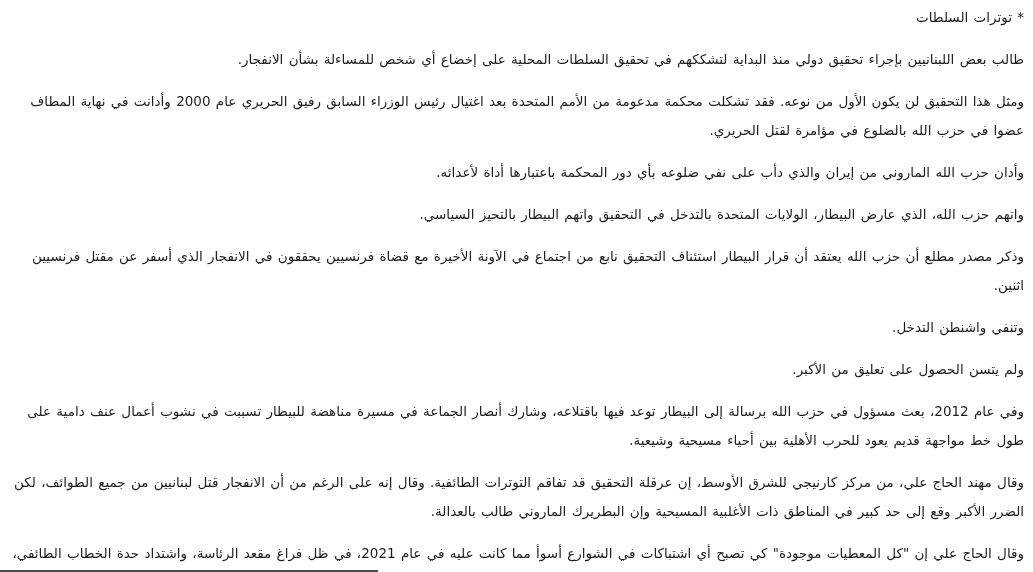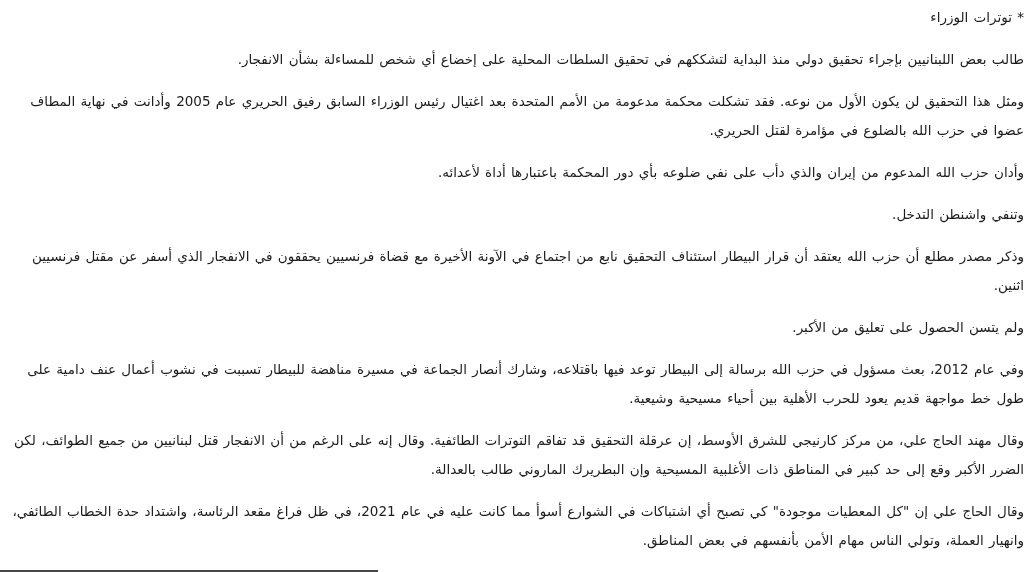--- a/index.html
+++ b/index.html
@@ -35,26 +35,27 @@
     bottom: 0;
     width: 378px;
     height: 2px;
     background: #474747;
   }
 </style>
 </head>
 <body>
 
 <div class="page">
-  <p class="heading">* توترات الوزراء</p>
+  <p class="heading">* توترات السلطات</p>
 
   <p class="para">طالب بعض اللبنانيين بإجراء تحقيق دولي منذ البداية لتشككهم في تحقيق السلطات المحلية على إخضاع أي شخص للمساءلة بشأن الانفجار.</p>
-  <p class="para">ومثل هذا التحقيق لن يكون الأول من نوعه. فقد تشكلت محكمة مدعومة من الأمم المتحدة بعد اغتيال رئيس الوزراء السابق رفيق الحريري عام 2005 وأدانت في نهاية المطاف عضوا في حزب الله بالضلوع في مؤامرة لقتل الحريري.</p>
-  <p class="para">وأدان حزب الله المدعوم من إيران والذي دأب على نفي ضلوعه بأي دور المحكمة باعتبارها أداة لأعدائه.</p>
+  <p class="para">ومثل هذا التحقيق لن يكون الأول من نوعه. فقد تشكلت محكمة مدعومة من الأمم المتحدة بعد اغتيال رئيس الوزراء السابق رفيق الحريري عام 2000 وأدانت في نهاية المطاف عضوا في حزب الله بالضلوع في مؤامرة لقتل الحريري.</p>
+  <p class="para">وأدان حزب الله الماروني من إيران والذي دأب على نفي ضلوعه بأي دور المحكمة باعتبارها أداة لأعدائه.</p>
+  <p class="para">واتهم حزب الله، الذي عارض البيطار، الولايات المتحدة بالتدخل في التحقيق واتهم البيطار بالتحيز السياسي.</p>
+  <p class="para">وذكر مصدر مطلع أن حزب الله يعتقد أن قرار البيطار استئناف التحقيق نابع من اجتماع في الآونة الأخيرة مع قضاة فرنسيين يحققون في الانفجار الذي أسفر عن مقتل فرنسيين اثنين.</p>
   <p class="para">وتنفي واشنطن التدخل.</p>
-  <p class="para">وذكر مصدر مطلع أن حزب الله يعتقد أن قرار البيطار استئناف التحقيق نابع من اجتماع في الآونة الأخيرة مع قضاة فرنسيين يحققون في الانفجار الذي أسفر عن مقتل فرنسيين اثنين.</p>
   <p class="para">ولم يتسن الحصول على تعليق من الأكبر.</p>
   <p class="para">وفي عام 2012، بعث مسؤول في حزب الله برسالة إلى البيطار توعد فيها باقتلاعه، وشارك أنصار الجماعة في مسيرة مناهضة للبيطار تسببت في نشوب أعمال عنف دامية على طول خط مواجهة قديم يعود للحرب الأهلية بين أحياء مسيحية وشيعية.</p>
   <p class="para">وقال مهند الحاج علي، من مركز كارنيجي للشرق الأوسط، إن عرقلة التحقيق قد تفاقم التوترات الطائفية. وقال إنه على الرغم من أن الانفجار قتل لبنانيين من جميع الطوائف، لكن الضرر الأكبر وقع إلى حد كبير في المناطق ذات الأغلبية المسيحية وإن البطريرك الماروني طالب بالعدالة.</p>
   <p class="para">وقال الحاج علي إن "كل المعطيات موجودة" كي تصبح أي اشتباكات في الشوارع أسوأ مما كانت عليه في عام 2021، في ظل فراغ مقعد الرئاسة، واشتداد حدة الخطاب الطائفي، وانهيار العملة، وتولي الناس مهام الأمن بأنفسهم في بعض المناطق.</p>
 </div>
 
 <div class="bottom-line"></div>
 
 </body></html>

